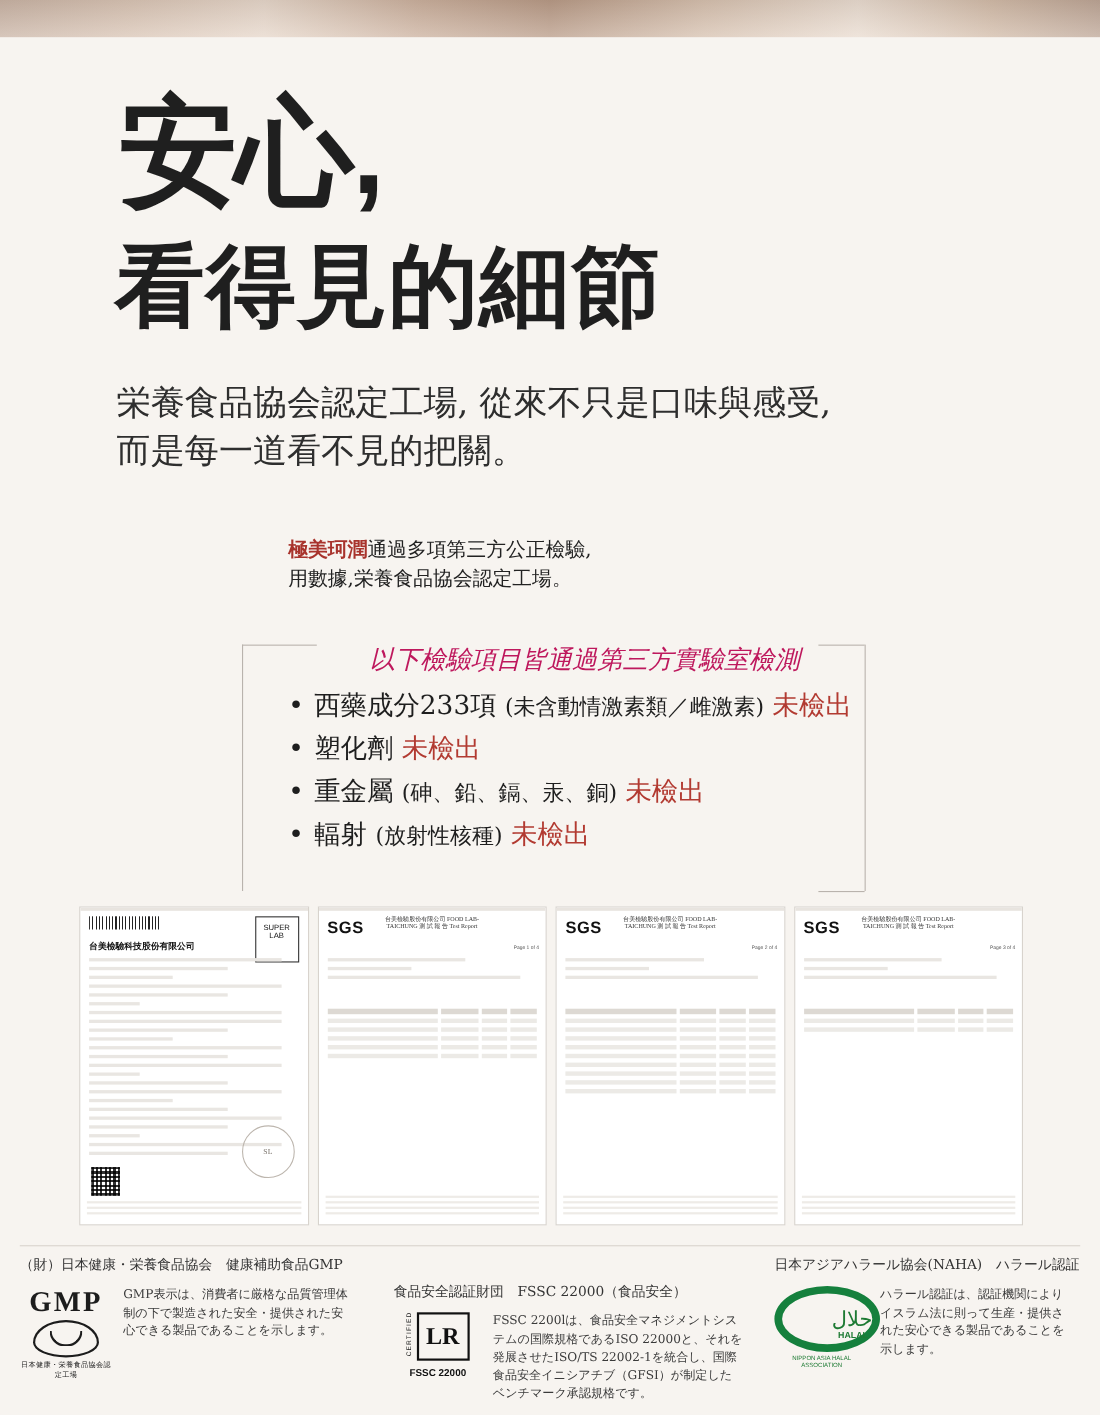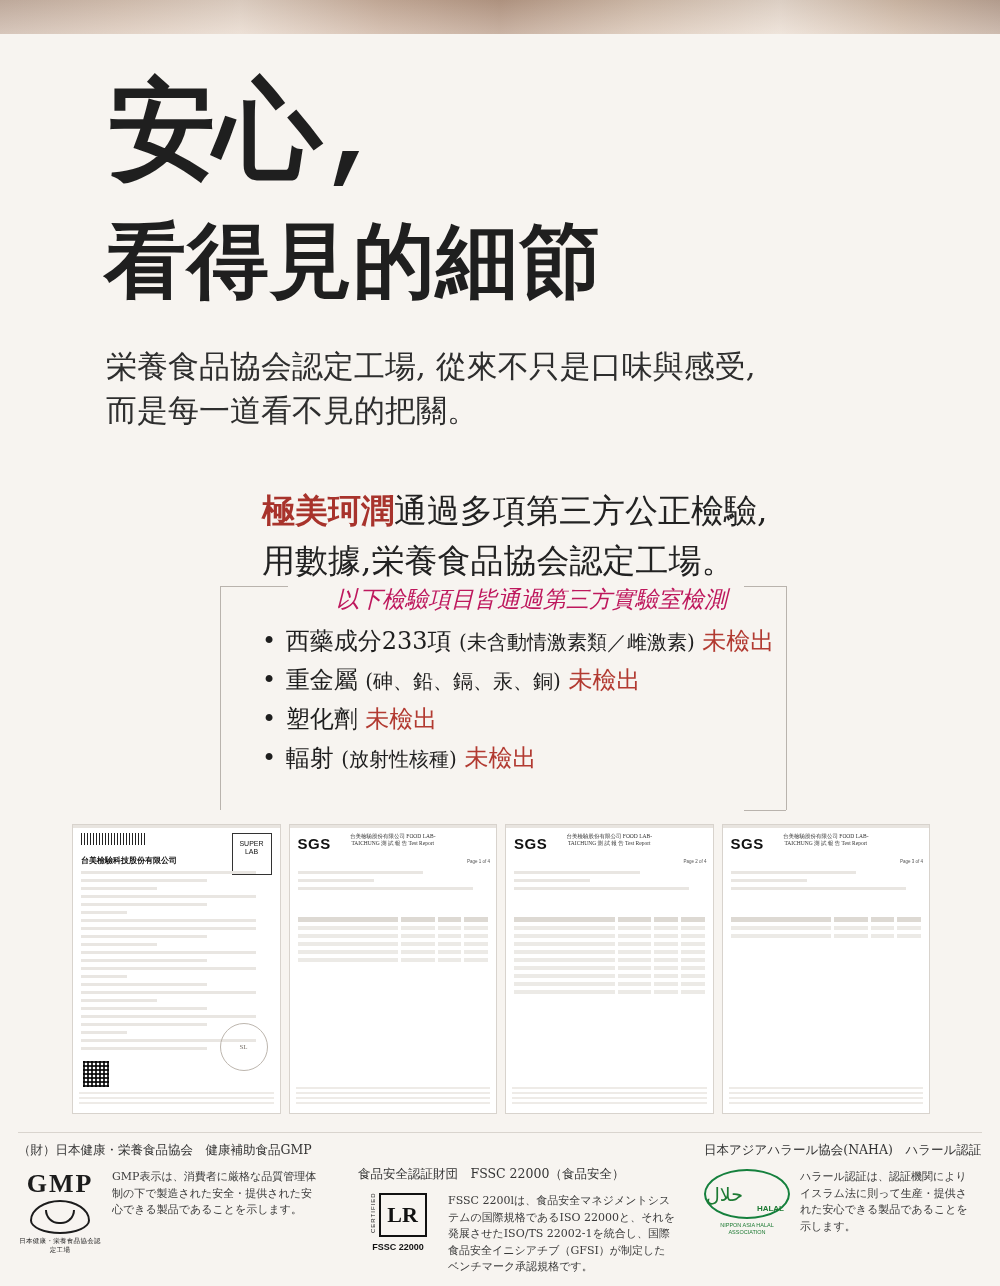--- a/index.html
+++ b/index.html
@@ -14,31 +14,31 @@
     background:linear-gradient(90deg,#c9b3a4 0%,#d9c4b4 12%,#e6d6c9 24%,#cbb09d 38%,#b89a86 50%,#d6c0ae 64%,#e9dbcf 78%,#d2bba8 90%,#bda595 100%);
   }
   .top-strip:after{content:"";position:absolute;left:0;top:0;right:0;bottom:0;
     background:linear-gradient(180deg,rgba(0,0,0,0.06),rgba(255,255,255,0.25));}
 
   .page{position:absolute;left:0;top:34px;width:1000px;height:1252px;background:#f7f4f0;}
 
   
   .h1{position:absolute;left:108px;top:50px;font-size:108px;line-height:1;
       font-weight:bold;color:#1f1f1f;letter-spacing:-2px;
-      font-family:Liberation Mono, monospace;}
+      font-family:Liberation Sans, sans-serif;}
   .h2{position:absolute;left:104px;top:185px;font-size:82px;line-height:1;
       font-weight:bold;color:#1f1f1f;letter-spacing:1px;
       font-family:"DejaVu Serif","Liberation Serif",serif;}
 
   .sub{position:absolute;left:106px;top:310px;width:800px;
        font-size:31px;line-height:1.42;color:#2e2e2e;
        font-family:"DejaVu Serif","Liberation Serif",serif;}
 
   .claim{position:absolute;left:262px;top:452px;width:640px;
-         font-size:33px;line-height:1.5;color:#222;
+         font-size:18px;line-height:1.5;color:#222;
          font-family:"DejaVu Serif","Liberation Serif",serif;}
   .brand{color:#a8332c;font-weight:bold;}
 
   .lead{position:absolute;left:336px;top:550px;font-size:23px;color:#be185d;
         font-family:"DejaVu Serif","Liberation Serif",serif;font-style:italic;}
 
   
   .bracket{position:absolute;left:220px;top:552px;width:1px;height:224px;background:#b9b3ad;}
   .bracket-top{position:absolute;left:220px;top:552px;width:68px;height:1px;background:#b9b3ad;}
   .bracket-r{position:absolute;left:786px;top:552px;width:1px;height:224px;background:#b9b3ad;}
@@ -112,22 +112,22 @@
   .fssc{width:80px;text-align:center;}
   .fssc .certw{font-size:6px;color:#222;letter-spacing:1px;
                writing-mode:vertical-rl;transform:rotate(180deg);height:40px;display:inline-block;}
   .fssc .lrbox{display:inline-block;border:2px solid #111;width:44px;height:40px;
                font-size:22px;font-weight:bold;line-height:40px;color:#111;
                font-family:"Liberation Serif",serif;vertical-align:top;margin-left:3px;}
   .fssc .fcap{font-size:9px;margin-top:5px;color:#111;font-weight:bold;}
 
   
   .halal{width:86px;text-align:center;}
-  .halal .oval{width:82px;height:46px;border:2px solid #15803d;border-radius:50%;
-               position:relative;display:flex;align-items:center;justify-content:flex-start;}
+  .halal .oval{width:82px;height:46px;border:7px solid #15803d;border-radius:50%;
+               position:relative;display:flex;align-items:center;justify-content:flex-end;}
   .halal .ar{font-size:19px;color:#1d7a33;font-family:"DejaVu Sans",sans-serif;}
   .halal .hl{position:absolute;right:4px;bottom:4px;font-size:8px;color:#1d7a33;font-weight:bold;padding-left:11px;}
   .halal .hcap{font-size:5.5px;color:#1d7a33;margin-top:3px;line-height:1.2;}
 </style>
 </head>
 <body>
 
 <div class="top-strip"></div>
 
 <div class="page">
@@ -157,28 +157,28 @@
 
   <div class="tests">
     <div class="test-row">
       <span class="dot">•</span>
       <span>西藥成分233項</span>
       <span class="small">(未含動情激素類／雌激素)</span>
       <span class="nd">未檢出</span>
     </div>
     <div class="test-row">
       <span class="dot">•</span>
+      <span>塑化劑</span>
+      <span class="small"></span>
+      <span class="nd">未檢出</span>
+    </div>
+    <div class="test-row">
+      <span class="dot">•</span>
       <span>重金屬</span>
       <span class="small">(砷、鉛、鎘、汞、銅)</span>
-      <span class="nd">未檢出</span>
-    </div>
-    <div class="test-row">
-      <span class="dot">•</span>
-      <span>塑化劑</span>
-      <span class="small"></span>
       <span class="nd">未檢出</span>
     </div>
     <div class="test-row">
       <span class="dot">•</span>
       <span>輻射</span>
       <span class="small">(放射性核種)</span>
       <span class="nd">未檢出</span>
     </div>
   </div>
 

